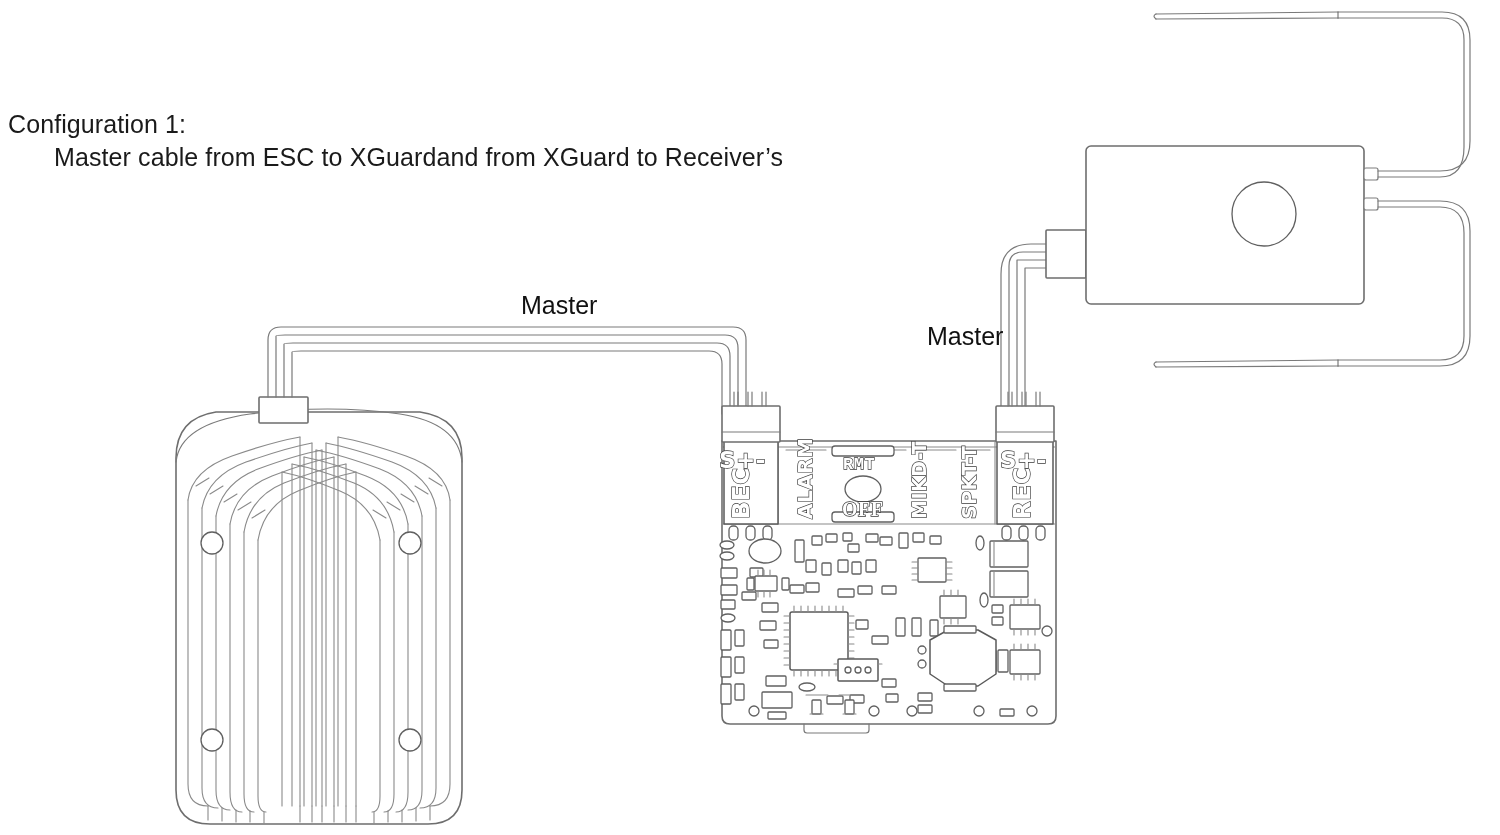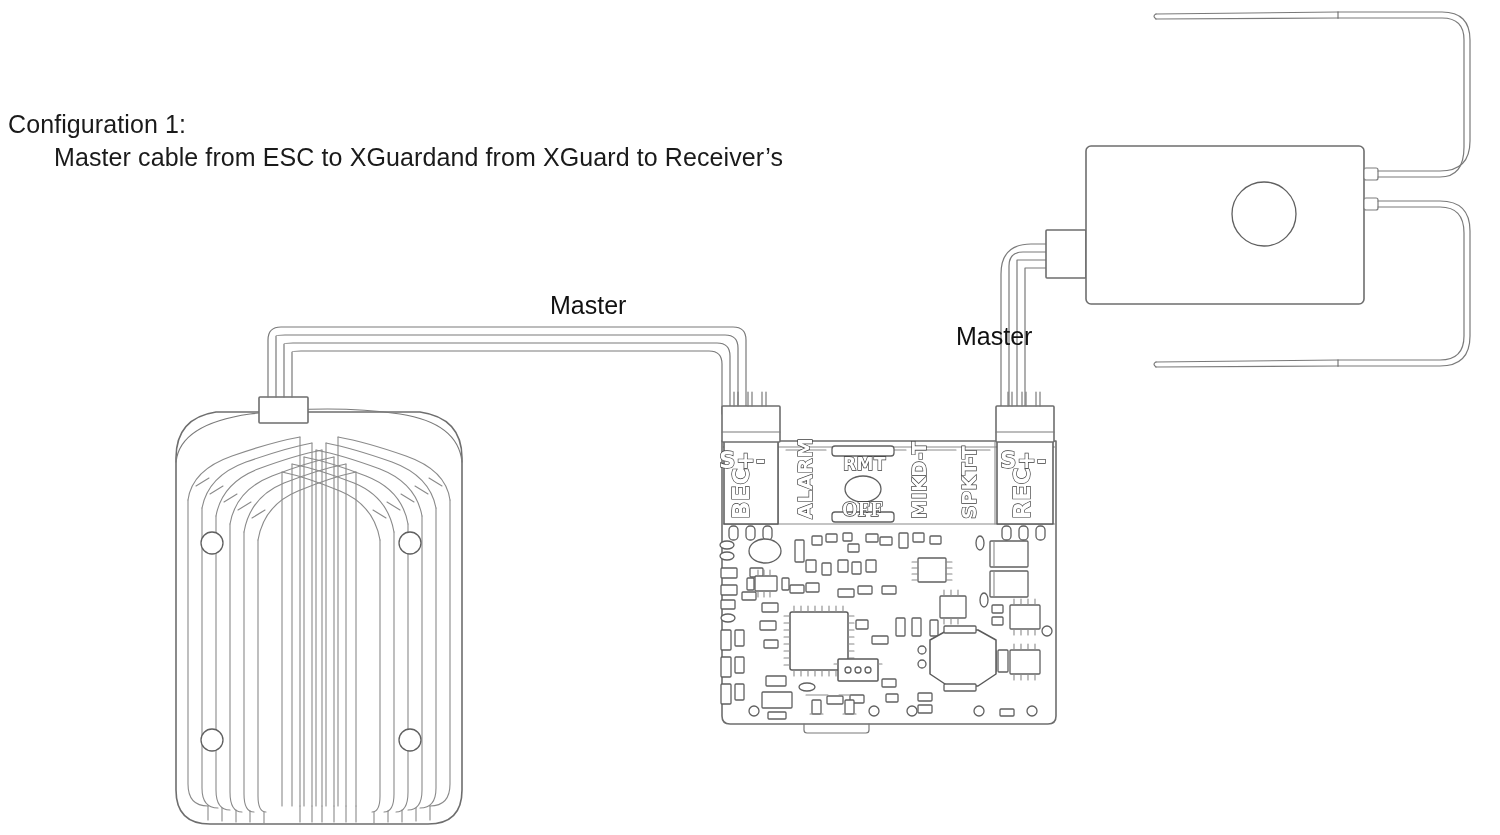--- a/index.html
+++ b/index.html
@@ -6,21 +6,21 @@
   body{width:1500px;height:835px;overflow:hidden;
        font-family:"Liberation Sans","DejaVu Sans",sans-serif;color:#000;}
   #stage{position:relative;width:1500px;height:588px;background:#fff;}
   #vec{position:absolute;left:0;top:0;width:1500px;height:835px;}
 
   .txt-block{position:absolute;}
   #caption{left:8px;top:108px;width:920px;}
   #caption .line{font-size:25px;line-height:33px;color:#1a1a1a;letter-spacing:.1px;}
   #caption .indent{margin-left:46px;}
 
-  .cable-label{position:absolute;font-size:25px;color:#111;white-space:nowrap;margin-left:29px;}
+  .cable-label{position:absolute;font-size:25px;color:#111;white-space:nowrap;}
   #label-master-left{left:521px;top:291px;}
   #label-master-right{left:927px;top:322px;}
 
   
   .silk{
     position:absolute;
     font-family:"DejaVu Sans","Liberation Sans",sans-serif;
     font-weight:bold;
     color:#ffffff;
     -webkit-text-stroke:1.3px #3a3a3a;
@@ -391,21 +391,21 @@
   </div>
 
   <div class="cable-label" id="label-master-left">Master</div>
   <div class="cable-label" id="label-master-right">Master</div>
 
   <div class="silk" style="left:719px;top:449px;font-size:23px;">S+-</div>
   <div class="silk rot" style="left:730px;top:519px;font-size:23px;">BEC</div>
 
   <div class="silk rot" style="left:795px;top:519px;font-size:20px;">ALARM</div>
 
-  <div class="silk" style="left:843px;top:456px;font-size:17px;">RMT</div>
+  <div class="silk" style="left:843px;top:456px;font-size:17px;font-family:Liberation Mono, monospace;">RMT</div>
   <div class="silk" style="left:842px;top:499px;font-size:20px;font-family:Liberation Serif, serif;">OFF</div>
 
   <div class="silk rot" style="left:910px;top:519px;font-size:19px;">MIKD-T</div>
   <div class="silk rot" style="left:960px;top:519px;font-size:19px;">SPKT-T</div>
 
   <div class="silk" style="left:1000px;top:449px;font-size:23px;">S+-</div>
   <div class="silk rot" style="left:1011px;top:519px;font-size:23px;">REC</div>
 
 </div>
 

